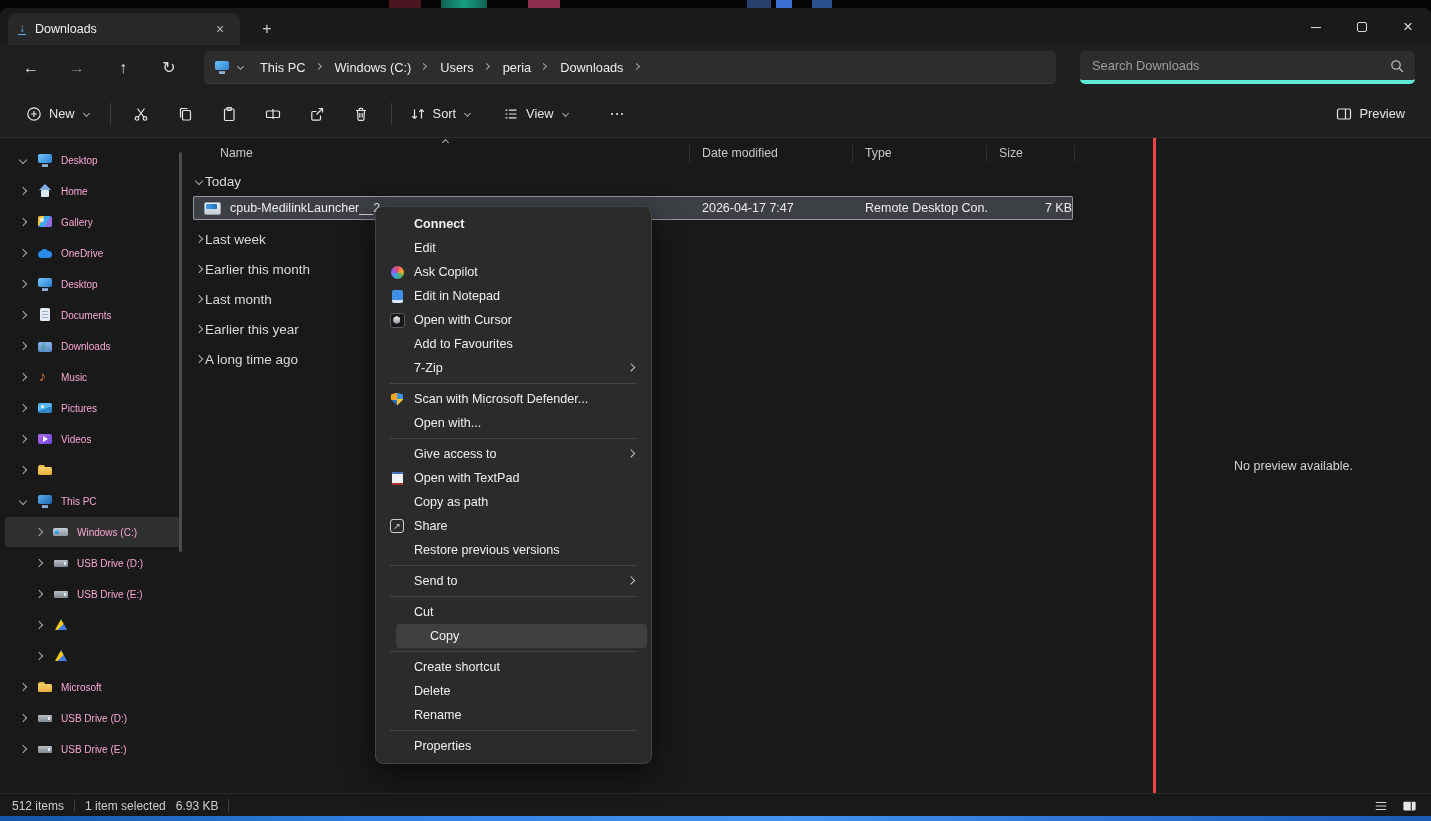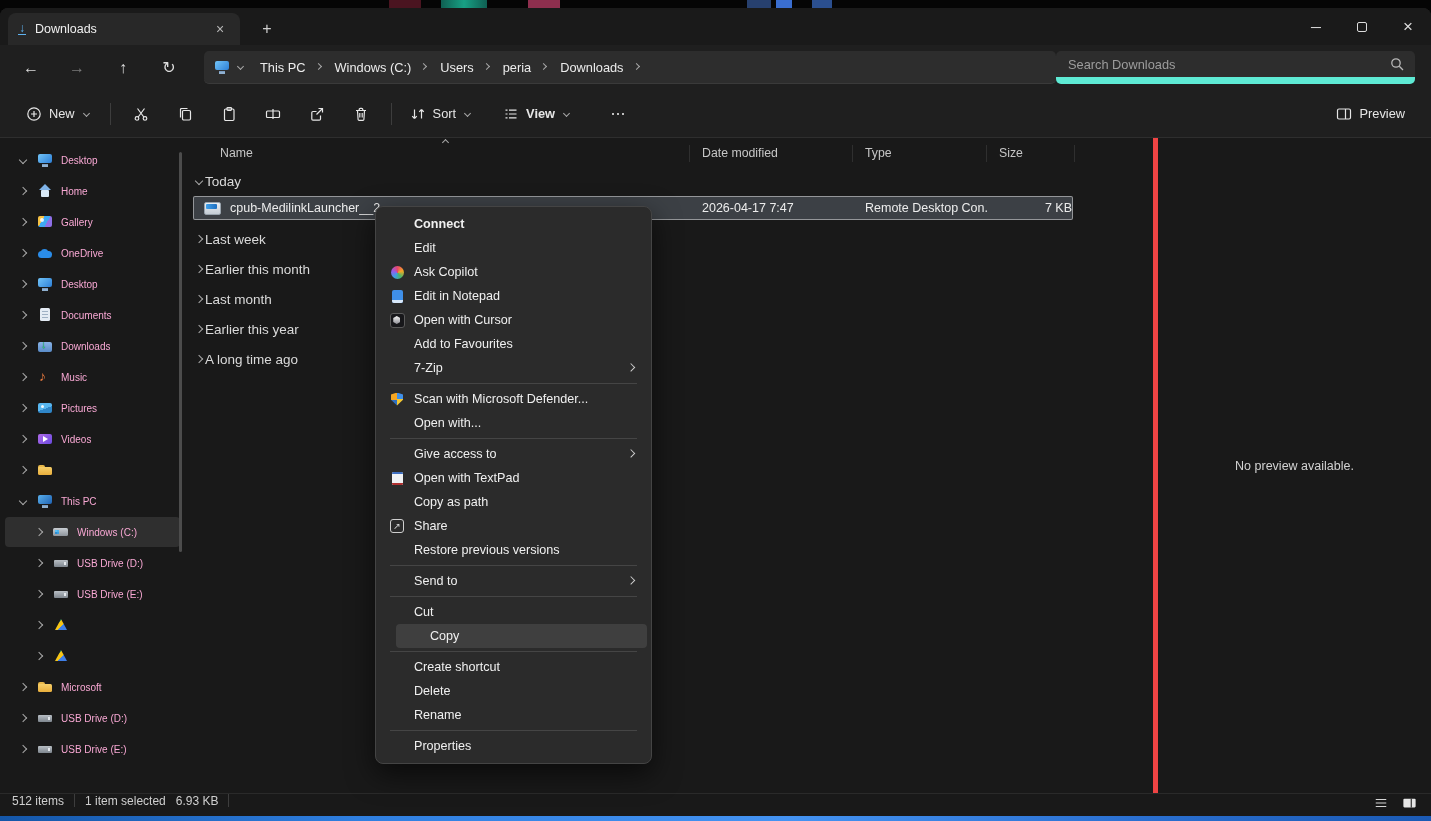--- a/index.html
+++ b/index.html
@@ -27,22 +27,22 @@
 
   
   .navbar{position:absolute;left:0;top:37px;right:0;height:45px;background:#1f1f1f;display:flex;align-items:center;padding-left:14px;}
   .nav-btn{width:34px;height:34px;display:flex;align-items:center;justify-content:center;font-size:16px;color:#dcdcdc;border-radius:4px;margin-right:12px;flex:none;}
   .nav-btn.dim{color:#7a7a7a;}
   .address{height:33px;background:#2d2d2d;border-radius:5px;display:flex;align-items:center;padding:0 10px;
            flex:0 0 852px;margin-left:6px;border-bottom:1px solid #3a3a3a;font-size:12.8px;}
   .crumbs{display:flex;align-items:center;}
   .crumb-wrap{display:flex;align-items:center;margin-right:3px;}
   .crumb{padding:4px 8px;border-radius:3px;color:#ececec;}
-  .search{margin-left:0;margin-right:16px;height:33px;flex:1;background:#2d2d2d;border-radius:5px;display:flex;
-          align-items:center;padding:0 10px 0 12px;border-bottom:7px solid #5eead4;}
+  .search{margin-left:24px;margin-right:16px;height:33px;flex:1;background:#2d2d2d;border-radius:5px;display:flex;
+          align-items:center;padding:0 10px 0 12px;border-bottom:4px solid #5eead4;}
   .search input{background:transparent;border:none;outline:none;color:#e8e8e8;flex:1;font:inherit;font-size:12.8px;}
   .search input::placeholder{color:#9d9d9d;}
 
   
   .toolbar{position:absolute;left:0;top:82px;right:0;height:48px;background:#1f1f1f;border-bottom:1px solid #2e2e2e;
            display:flex;align-items:center;padding:0 16px;}
   .tb-btn{display:flex;align-items:center;gap:7px;padding:0 10px;height:34px;border-radius:4px;color:#e6e6e6;font-size:12.8px;flex:none;}
   .tb-icon-btn{width:44px;height:34px;display:flex;align-items:center;justify-content:center;border-radius:4px;flex:none;}
   .tb-div{width:1px;height:22px;background:#3d3d3d;margin:0 8px;flex:none;}
   .tb-spacer{flex:1;}
@@ -127,26 +127,26 @@
   .cell-type{flex:0 0 134px;padding-left:12px;white-space:nowrap;overflow:hidden;}
   .cell-size{flex:1;text-align:right;white-space:nowrap;}
   .collapsed-groups{margin-top:4px;}
   .ic-rdp{width:18px;height:15px;position:relative;flex:none;}
   .ic-rdp::before{content:"";position:absolute;left:0;top:1px;width:15px;height:11px;border-radius:2px;
       background:linear-gradient(#eaeef2,#c4ccd4);border:1px solid #98a2ac;}
   .ic-rdp::after{content:"";position:absolute;left:2px;top:3px;width:11px;height:5px;border-radius:1px;
       background:linear-gradient(90deg,#3f9fe8,#1f6fc0);}
 
   
-  .preview-pane{position:absolute;right:0;top:0;width:278px;bottom:0;border-left:5px solid #ef4444;
+  .preview-pane{position:absolute;right:0;top:0;width:278px;bottom:0;border-left:3px solid #ef4444;
       display:flex;align-items:center;justify-content:center;color:#d2d2d2;font-size:12.5px;}
 
   
   .statusbar{position:absolute;left:0;bottom:0;right:0;height:24px;background:#191919;border-top:1px solid #2a2a2a;
-      display:flex;align-items:flex-start;padding:0 12px;font-size:12px;color:#cfcfcf;gap:10px;}
+      display:flex;align-items:center;padding:0 12px;font-size:12px;color:#cfcfcf;gap:10px;}
   .sb-div{width:1px;height:13px;background:#3d3d3d;}
   .sb-right{margin-left:auto;display:flex;align-items:center;gap:8px;}
   .sb-icon{width:20px;height:18px;display:flex;align-items:center;justify-content:center;border-radius:3px;}
 
   
   .context-menu{position:absolute;left:375px;top:198px;width:277px;background:#2b2b2b;border:1px solid #444;
       border-radius:8px;padding:5px 4px;box-shadow:0 10px 28px rgba(0,0,0,.6);z-index:50;}
   .menu-item{height:24px;display:flex;align-items:center;padding:0 8px 0 6px;border-radius:4px;font-size:12.6px;color:#f0f0f0;position:relative;}
   .menu-item.bold{font-weight:bold;}
   .menu-item.hover{background:#3f3f3f;margin-left:16px;}
@@ -302,21 +302,21 @@
       <div class="tb-div"></div>
       <div class="tb-btn">
         <span>
           <svg class="tic" width="16" height="16" viewBox="0 0 16 16" fill="none" stroke="#e6e6e6" stroke-width="1.2">
             <path d="M4.5 3.5v9M4.5 12.5L2.2 10.2M4.5 12.5l2.3-2.3M11.5 12.5v-9M11.5 3.5L9.2 5.8M11.5 3.5l2.3 2.3"></path>
           </svg>
         </span>
         <span>Sort</span>
         <span class="chev chev-down small"></span>
       </div>
-      <div class="tb-btn" style="margin-left:10px;font-weight:bold;">
+      <div class="tb-btn" style="margin-left:10px;">
         <span>
           <svg class="tic" width="16" height="16" viewBox="0 0 16 16" fill="none" stroke="#e6e6e6" stroke-width="1.2">
             <path d="M2.5 4.2h2M6 4.2h7.5M2.5 8h2M6 8h7.5M2.5 11.8h2M6 11.8h7.5"></path>
           </svg>
         </span>
         <span>View</span>
         <span class="chev chev-down small"></span>
       </div>
       <div class="tb-icon-btn" style="margin-left:14px;">
         <svg class="tic" width="16" height="16" viewBox="0 0 16 16" fill="#e6e6e6" stroke="none">

